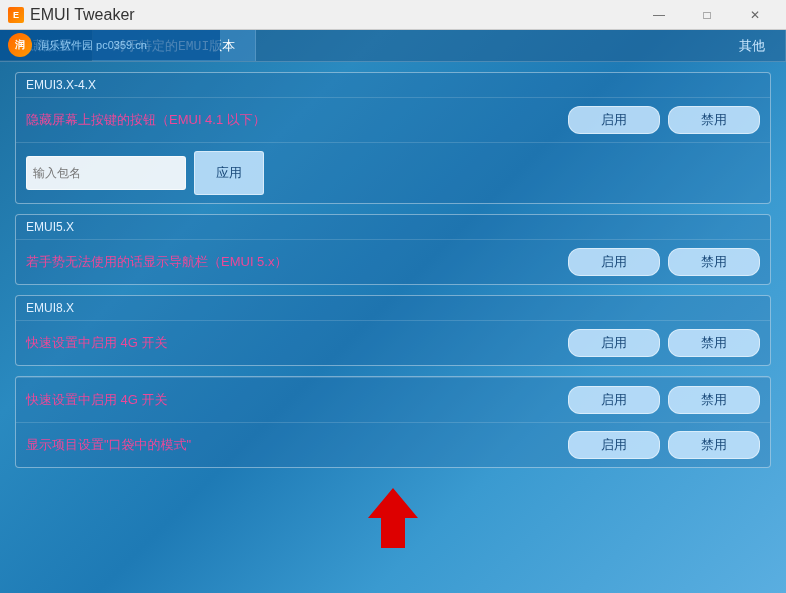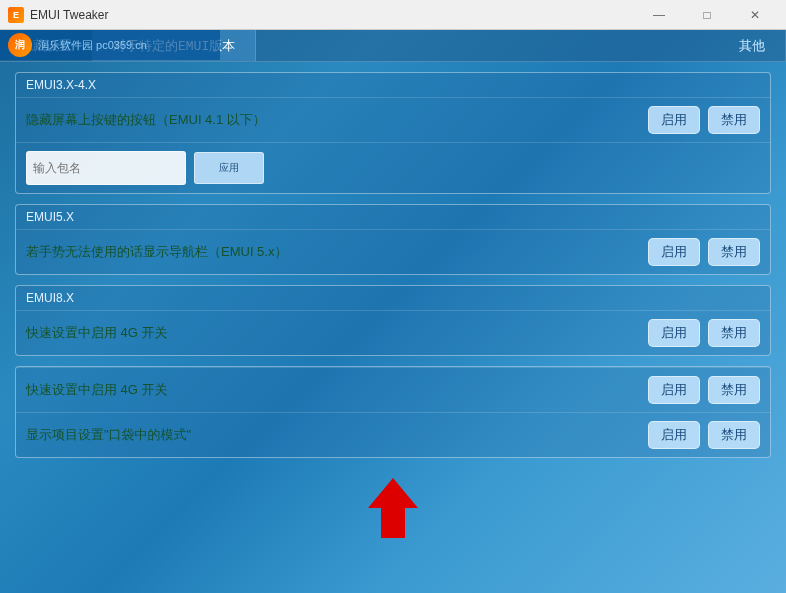--- a/index.html
+++ b/index.html
@@ -34,21 +34,21 @@
       background: linear-gradient(135deg, #ff6600, #ff9900);
       border-radius: 2px;
       display: flex;
       align-items: center;
       justify-content: center;
       font-size: 9px;
       color: white;
       font-weight: bold;
     }
     .title-text {
-      font-size: 12px;
+      font-size: 16px;
       color: #333;
     }
     .window-controls {
       display: flex;
       gap: 2px;
     }
     .win-btn {
       width: 46px;
       height: 30px;
       border: none;
@@ -143,28 +143,28 @@
       align-items: center;
       padding: 8px 10px;
       border-top: 1px solid rgba(255,255,255,0.15);
       gap: 8px;
     }
     .section-row:first-of-type {
       border-top: 1px solid rgba(255,255,255,0.15);
     }
     .row-label {
       flex: 1;
-      color: #14532d;
+      color: #ec4899;
       font-size: 13px;
     }
     .btn-enable, .btn-disable {
-      width: 52px;
+      width: 92px;
       height: 28px;
       border: 1px solid rgba(255,255,255,0.5);
-      border-radius: 5px;
+      border-radius: 12px;
       cursor: pointer;
       font-size: 13px;
       font-family: 'Microsoft YaHei', sans-serif;
     }
     .btn-enable {
       background: rgba(200, 230, 255, 0.85);
       color: #1a4a7a;
     }
     .btn-disable {
       background: rgba(200, 230, 255, 0.85);
@@ -177,25 +177,25 @@
       background: rgba(255,255,255,0.9);
       border: 1px solid rgba(255,255,255,0.6);
       border-radius: 3px;
       padding: 16px 6px;
       font-size: 12px;
       font-family: 'Microsoft YaHei', sans-serif;
       color: #666;
     }
     .btn-apply {
       width: 70px;
-      height: 32px;
+      height: 44px;
       border: 1px solid rgba(255,255,255,0.5);
       border-radius: 3px;
       cursor: pointer;
-      font-size: 10px;
+      font-size: 13px;
       font-family: Liberation Sans, sans-serif;
       background: rgba(200, 230, 255, 0.85);
       color: #1a4a7a;
     }
 
     
     .arrow-container {
       display: flex;
       justify-content: center;
       margin-top: 5px;

